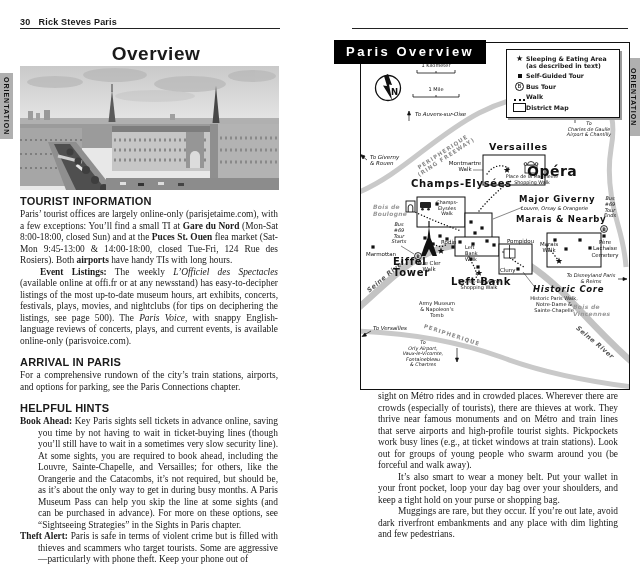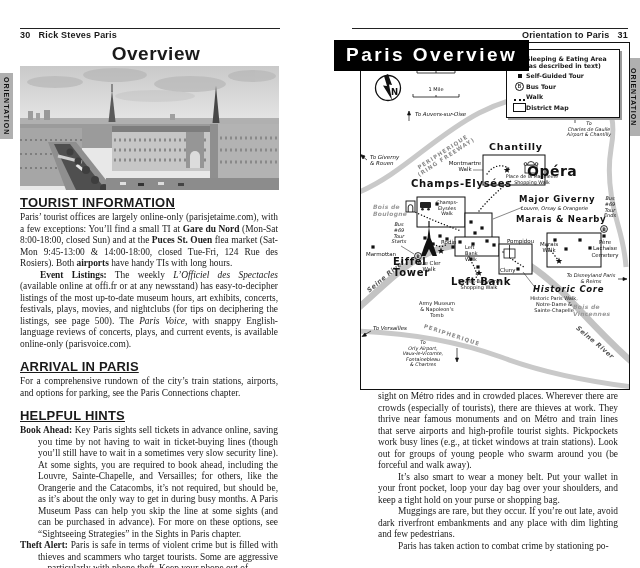--- a/index.html
+++ b/index.html
@@ -6,45 +6,45 @@
   body{width:640px;height:568px;position:relative;overflow:hidden;
        font-family:"Liberation Sans",sans-serif;color:#1a1a1a;}
   .page{position:absolute;top:0;width:320px;height:568px;}
   #leftPage{left:0;} #rightPage{left:320px;}
 
   
   .vtab{position:absolute;width:13px;background:#b0b0b0;display:flex;align-items:center;justify-content:center;}
   .vtab span{writing-mode:vertical-rl;font-size:7px;font-weight:bold;letter-spacing:1px;color:#111;}
 
   
-  .phead{position:absolute;top:30px;font-size:9px;font-weight:bold;letter-spacing:.2px;white-space:nowrap;}
+  .phead{position:absolute;top:17px;font-size:9px;font-weight:bold;letter-spacing:.2px;white-space:nowrap;}
   .phead .num{font-weight:bold;}
   .rule{position:absolute;top:28px;height:1px;background:#222;}
 
   .ovtitle{position:absolute;top:37px;left:20px;width:260px;margin:6px;text-align:center;
            font-size:19px;font-weight:bold;letter-spacing:.5px;}
 
   .photo{position:absolute;left:20px;top:66px;width:259px;height:124px;}
 
   
   .col{position:absolute;font-family:"Liberation Serif",serif;}
   #leftCol{left:20px;top:195px;width:258px;}
   #rightCol{left:58px;top:391px;width:240px;}
   .serif{font-family:"Liberation Serif",serif;font-size:9.4px;line-height:11.5px;text-align:justify;margin:0;}
   .ind{text-indent:20px;}
   .hang{padding-left:18px;text-indent:-18px;}
-  h2.sec{font-family:"Liberation Sans",sans-serif;font-size:13px;font-weight:bold;
-         letter-spacing:.2px;margin:9px 0 2px 0;text-decoration:underline;}
+  h2.sec{font-family:"Liberation Sans",sans-serif;font-size:11px;font-weight:bold;
+         letter-spacing:.2px;margin:9px 0 2px 0;}
   h2.sec.first{margin-top:0;}
 
   
   #map{position:absolute;left:40px;top:42px;width:268px;height:346px;border:1.5px solid #111;background:#fff;}
   #map svg{position:absolute;left:0;top:0;}
   #mapTitle{position:absolute;left:14px;top:40px;background:#000;color:#fff;font-weight:bold;
-            font-size:19px;letter-spacing:2.5px;padding:4px 12px 5px 12px;z-index:6;white-space:nowrap;}
+            font-size:13px;letter-spacing:2.5px;padding:4px 12px 5px 12px;z-index:6;white-space:nowrap;}
   #legend{position:absolute;left:145px;top:6px;width:100px;background:#fff;border:1.2px solid #111;
           box-shadow:2px 2px 0 #9a9a9a;padding:5px 6px 3px 6px;z-index:5;}
   .lrow{display:flex;align-items:flex-start;margin-bottom:2.5px;}
   .lsym{flex:0 0 13px;display:flex;align-items:center;justify-content:center;height:8px;}
   .llab{font-family:"DejaVu Sans",sans-serif;font-size:6.2px;line-height:1.2;font-weight:bold;white-space:pre-line;}
   .sym-star{font-size:8px;line-height:8px;color:#111;}
   .sym-square{width:4px;height:4px;background:#111;}
   .sym-bus{width:7px;height:7px;border:1px solid #111;border-radius:50%;font-size:4.6px;font-weight:bold;
            display:flex;align-items:center;justify-content:center;background:#fff;}
   .sym-dots{width:11px;height:5px;border-bottom:2px dotted #111;}
@@ -164,24 +164,20 @@
     <p class="serif">For a comprehensive rundown of the city’s train stations, airports, and options for parking, see the Paris Connections chapter.</p>
     <h2 class="sec">HELPFUL HINTS</h2>
     <p class="serif hang"><b>Book Ahead:</b><span> Key Paris sights sell tickets in advance online, saving you time by not having to wait in ticket-buying lines (though you’ll still have to wait in a sometimes very slow security line). At some sights, you are required to book ahead, including the Louvre, Sainte-Chapelle, and Versailles; for others, like the Orangerie and the Catacombs, it’s not required, but should be, as it’s about the only way to get in during busy months. A Paris Museum Pass can help you skip the line at some sights (and can be purchased in advance). For more on these options, see “Sightseeing Strategies” in the Sights in Paris chapter.</span></p>
     <p class="serif hang"><b>Theft Alert:</b><span> Paris is safe in terms of violent crime but is filled with thieves and scammers who target tourists. Some are aggressive—particularly with phone theft. Keep your phone out of</span></p>
   </div>
 </div>
 
 <div class="page" id="rightPage">
   <div class="vtab" style="left:307px;top:58px;height:78px;">
     <span>ORIENTATION</span>
-  </div>
-  <div class="phead" style="left:32px;width:276px;text-align:right;">
-    <span>Orientation to Paris</span>&nbsp;&nbsp;
-    <span class="num">31</span>
   </div>
   <div class="rule" style="left:32px;width:276px;"></div>
 
   <div id="mapTitle">Paris Overview</div>
 
   <div id="map">
     <svg width="268" height="346" viewBox="0 0 268 346">
 
       <g fill="none" stroke="#c9c9c9" stroke-width="5">
         <path d="M -4 150 C 40 132 72 94 118 70 C 158 50 210 42 238 54 C 252 60 254 84 250 106 C 246 130 250 158 257 182 C 261 196 264 210 265 224"></path>
@@ -341,21 +337,21 @@
       </div>
     </div>
 
     <span class="ml c f5" style="left:50px;top:20px;width:50px;">1 Kilometer</span>
     <span class="ml c f5" style="left:50px;top:44px;width:50px;">1 Mile</span>
     <span class="ml it" style="left:54px;top:68px;">To Auvers-sur-Oise</span>
     <span class="ml it" style="left:9px;top:111px;">To Giverny
 &amp; Rouen</span>
     <span class="ml road" style="left:50px;top:126px;width:72px;transform:rotate(-33deg);transform-origin:0 0;">PERIPHERIQUE
 (RING FREEWAY)</span>
-    <span class="ml big" style="left:128px;top:99px;">Chantilly</span>
+    <span class="ml big" style="left:128px;top:99px;">Versailles</span>
     <span class="ml c" style="left:86px;top:117px;width:36px;">Montmartre
 Walk</span>
     <span class="ml med" style="left:166px;top:120px;">Opéra</span>
     <span class="ml c f48" style="left:136px;top:131px;width:70px;">Place de la Madeleine
 Shopping Walk</span>
     <span class="ml big big85" style="left:158px;top:152px;">Major Giverny</span>
     <span class="ml it f5" style="left:160px;top:163px;width:80px;">Louvre, Orsay &amp; Orangerie</span>
     <span class="ml big big85" style="left:155px;top:172px;">Marais &amp; Nearby</span>
     <span class="ml" style="left:146px;top:195px;">Pompidou</span>
     <span class="ml c" style="left:174px;top:198px;width:28px;">Marais
@@ -411,15 +407,14 @@
 &amp; Chartres</span>
     <span class="ml c it f48" style="left:196px;top:78px;width:64px;">To
 Charles de Gaulle
 Airport &amp; Chantilly</span>
   </div>
 
   <div class="col" id="rightCol">
     <p class="serif">sight on Métro rides and in crowded places. Wherever there are crowds (especially of tourists), there are thieves at work. They thrive near famous monuments and on Métro and train lines that serve airports and high-profile tourist sights. Pickpockets work busy lines (e.g., at ticket windows at train stations). Look out for groups of young people who swarm around you (be forceful and walk away).</p>
     <p class="serif ind">It’s also smart to wear a money belt. Put your wallet in your front pocket, loop your day bag over your shoulders, and keep a tight hold on your purse or shopping bag.</p>
     <p class="serif ind">Muggings are rare, but they occur. If you’re out late, avoid dark riverfront embankments and any place with dim lighting and few pedestrians.</p>
-    <p class="serif ind">Paris has taken action to combat crime by stationing po-</p>
   </div>
 </div>
 
 </body></html>

